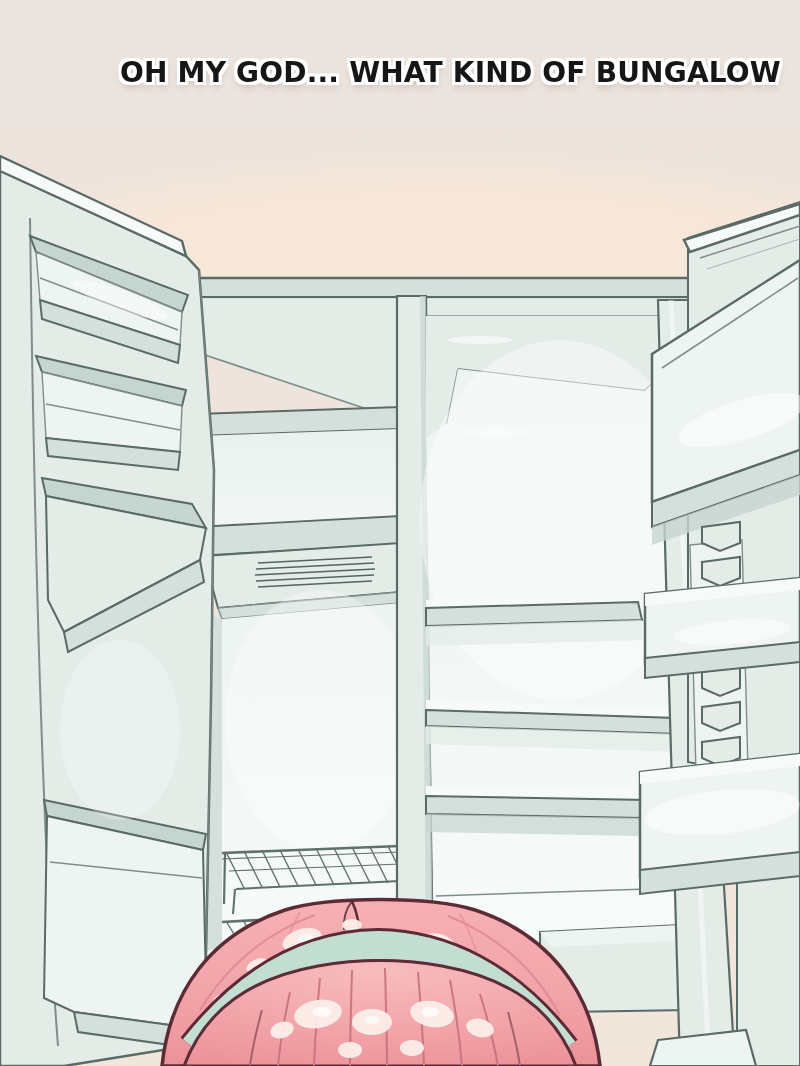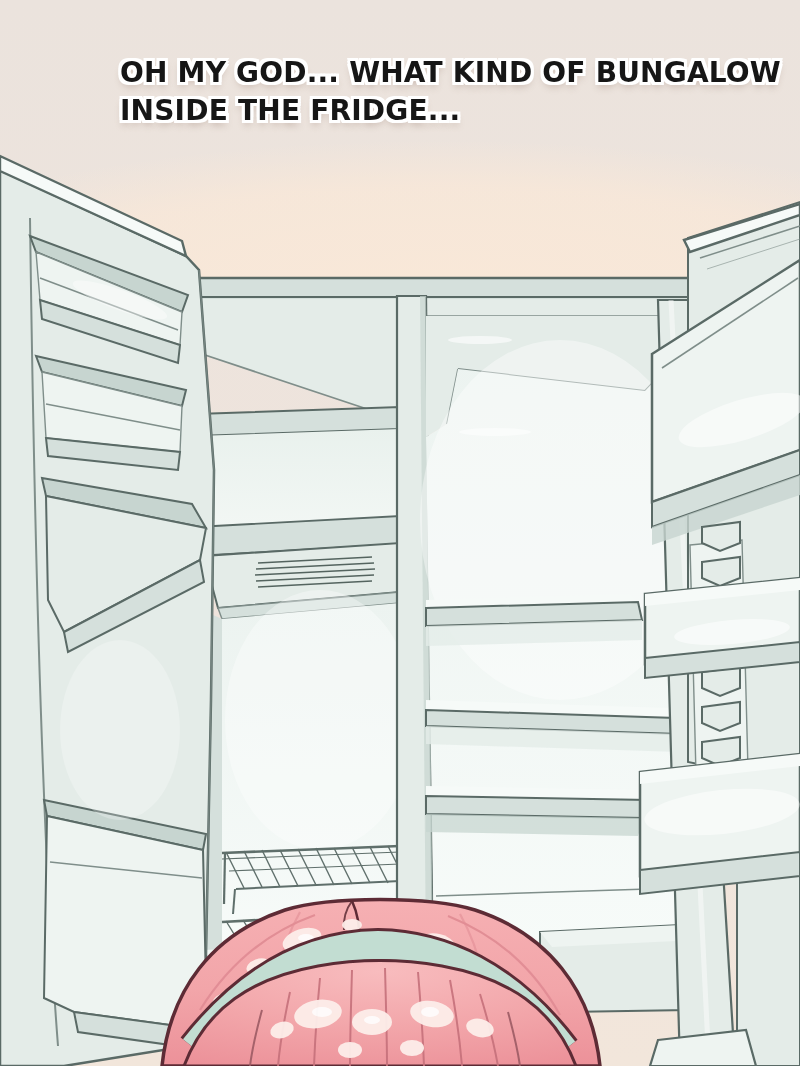--- a/index.html
+++ b/index.html
@@ -287,16 +287,15 @@
         <ellipse cx="412" cy="1048" rx="12" ry="8"></ellipse>
         <ellipse cx="322" cy="1012" rx="10" ry="5" fill="#ffffff"></ellipse>
         <ellipse cx="430" cy="1012" rx="9" ry="5" fill="#ffffff"></ellipse>
         <ellipse cx="372" cy="1020" rx="8" ry="4" fill="#ffffff"></ellipse>
       </g>
     </g>
   </svg>
 
   <div class="dialogue">
     <div class="line">OH MY GOD... WHAT KIND OF BUNGALOW</div>
-    <div class="line">INSIDE THE FRIDGE...</div>
   </div>
 
 </div>
 
 </body></html>

